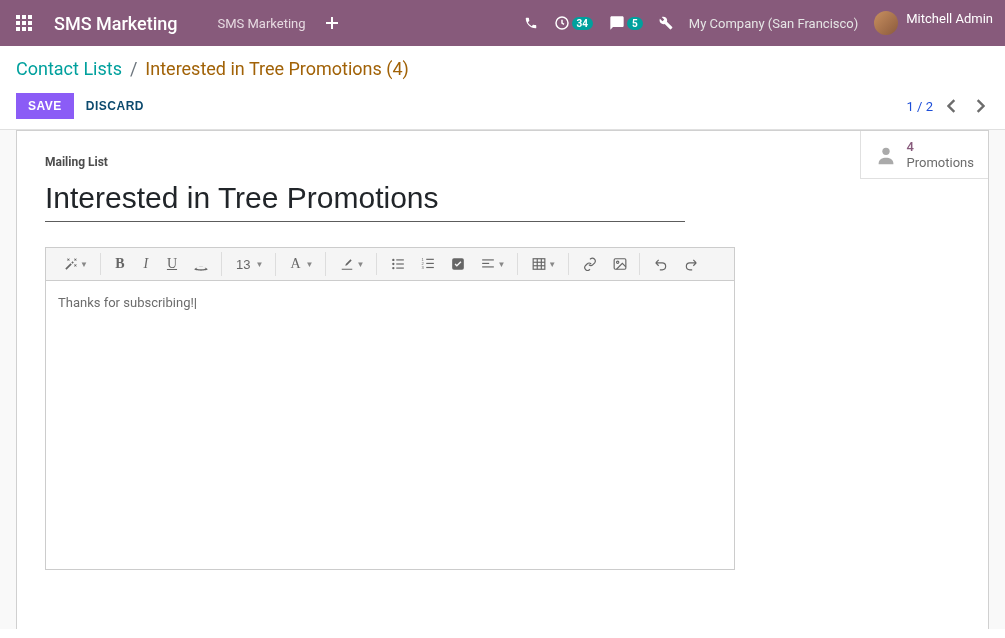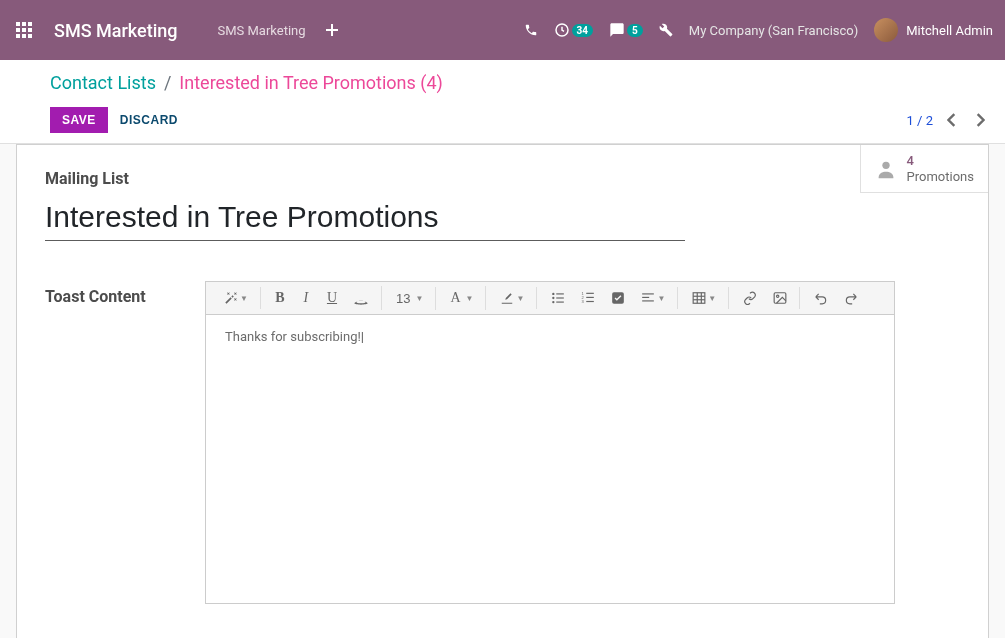--- a/index.html
+++ b/index.html
@@ -1,75 +1,75 @@
 <!DOCTYPE html>
 <html><head>
 <meta charset="utf-8">
 <style>
   * { box-sizing: border-box; margin: 0; padding: 0; }
   body { font-family: -apple-system, BlinkMacSystemFont, "Segoe UI", Roboto, "Helvetica Neue", Arial, sans-serif; font-size: 13px; color: #4c4c4c; background: #fff; width: 1005px; height: 638px; overflow: hidden; position: relative; }
 
   
-  .navbar { background: #875a7b; color: #fff; height: 60px; display: flex; align-items: center; padding: 0 12px; }
+  .navbar { background: #875a7b; color: #fff; height: 46px; display: flex; align-items: center; padding: 0 12px; }
   .nav-apps { width: 24px; height: 24px; display: flex; align-items: center; justify-content: center; margin-right: 18px; cursor: pointer; }
   .nav-brand { font-size: 18px; font-weight: 500; color: #fff; margin-right: 40px; }
   .nav-menu-item { color: #e6dae1; font-size: 13px; margin-right: 20px; cursor: pointer; }
   .nav-plus { color: #fff; font-size: 16px; cursor: pointer; }
   .nav-spacer { flex: 1; }
   .nav-icon { color: #fff; margin-left: 16px; cursor: pointer; position: relative; display: flex; align-items: center; text-align: center; }
   .nav-badge { background: #00a09d; color: #fff; font-size: 10px; font-weight: 700; padding: 1px 5px; border-radius: 8px; margin-left: 2px; }
   .nav-company { color: #e5e5e5; font-size: 13px; margin-left: 16px; cursor: pointer; }
-  .nav-user { display: flex; align-items: center; margin-left: 16px; cursor: pointer; }
+  .nav-user { display: flex; margin-left: 16px; cursor: pointer; }
   .nav-avatar { width: 24px; height: 24px; border-radius: 50%; background: linear-gradient(135deg,#c89060,#8b5a3c); margin-right: 8px; }
   .nav-username { color: #fff; font-size: 13px; }
 
   
-  .control-panel { padding: 12px 16px 0 16px; margin-left: 34px; }
+  .control-panel { padding: 12px 16px 0 16px; }
   .breadcrumb { display: flex; align-items: baseline; gap: 8px; margin-bottom: 14px; }
   .breadcrumb-root { color: #00a09d; font-size: 18px; cursor: pointer; }
   .breadcrumb-sep { color: #6c757d; font-size: 18px; }
-  .breadcrumb-current { color: #ec4899; font-size: 18px; }
+  .breadcrumb-current { color: #a16207; font-size: 18px; }
 
   .cp-bottom { display: flex; align-items: center; justify-content: space-between; margin-bottom: 10px; }
   .cp-buttons { display: flex; align-items: center; gap: 12px; }
-  .btn-save { background: #a21caf; color: #fff; border: none; padding: 6px 12px; font-size: 12px; font-weight: 700; letter-spacing: 0.5px; cursor: pointer; text-transform: uppercase; }
+  .btn-save { background: #8b5cf6; color: #fff; border: none; padding: 6px 12px; font-size: 12px; font-weight: 700; letter-spacing: 0.5px; cursor: pointer; text-transform: uppercase; }
   .btn-discard { background: none; color: #0c4a6e; border: none; font-size: 12px; font-weight: 700; letter-spacing: 0.5px; cursor: pointer; text-transform: uppercase; }
   .cp-pager { display: flex; align-items: center; gap: 10px; color: #1d4ed8; font-size: 13px; }
   .pager-arrow { color: #6c6c6c; cursor: pointer; font-size: 14px; padding: 4px; }
 
   
   .form-container { background: #f9f9f9; border-top: 1px solid #e0e0e0; padding: 0; height: calc(638px - 46px - 92px); overflow-y: scroll; position: relative; }
   .form-sheet { background: #fff; border: 1px solid #d0d0d0; margin: 0 16px; min-height: 560px; position: relative; padding-bottom: 30px; }
 
   .button-box { position: absolute; right: 0; top: 0; border-left: 1px solid #e0e0e0; border-bottom: 1px solid #e0e0e0; }
   .stat-button { display: flex; align-items: center; padding: 8px 14px; cursor: pointer; gap: 10px; }
   .stat-icon { color: #aaa; font-size: 20px; }
   .stat-info { display: flex; flex-direction: column; line-height: 1.2; }
   .stat-value { color: #875a7b; font-size: 13px; font-weight: 500; }
   .stat-text { color: #6c6c6c; font-size: 13px; }
 
   .sheet-content { padding: 24px 28px; }
-  .field-label { font-size: 16px; font-weight: 700; color: #4c4c4c; margin-bottom: 6px; display: block; }
-  .title-input { font-size: 30px; font-weight: 400; color: #212529; border: none; border-bottom: 1px solid #5c5c5c; padding: 6px 0; width: 640px; outline: none; background: transparent; margin-bottom: 40px; }
+  .field-label { font-size: 12px; font-weight: 700; color: #4c4c4c; margin-bottom: 6px; display: block; }
+  .title-input { font-size: 30px; font-weight: 400; color: #212529; border: none; border-bottom: 1px solid #5c5c5c; padding: 6px 0; width: 640px; outline: none; background: transparent; margin-bottom: 25px; }
 
   .toast-row { display: flex; align-items: flex-start; gap: 20px; }
   .toast-label-col { width: 140px; padding-top: 6px; }
   .toast-editor-col { flex: 1; max-width: 690px; }
 
   
   .editor-toolbar { border: 1px solid #ccc; background: #f5f5f5; display: flex; align-items: center; padding: 4px 6px; gap: 2px; border-bottom: none; flex-wrap: nowrap; }
   .toolbar-group { display: flex; align-items: center; padding: 0 6px; border-right: 1px solid #ddd; gap: 4px; }
   .toolbar-group:last-child { border-right: none; }
   .toolbar-btn { background: none; border: none; color: #666; font-size: 13px; padding: 4px 6px; cursor: pointer; display: flex; align-items: center; gap: 2px; min-width: 22px; justify-content: center; }
   .caret { font-size: 8px; color: #888; }
   .bold { font-weight: 700; font-family: Georgia, serif; font-size: 14px; }
   .italic { font-style: italic; font-family: Georgia, serif; font-size: 14px; }
   .underline { text-decoration: underline; font-family: Georgia, serif; font-size: 14px; }
 
-  .editor-body { border: 1px solid #ccc; min-height: 290px; padding: 14px 19px; font-size: 13px; color: #6c6c6c; outline: none; }
+  .editor-body { border: 1px solid #ccc; min-height: 290px; padding: 14px 12px; font-size: 13px; color: #6c6c6c; outline: none; }
   .cursor-bar::after { content: '|'; color: #555; }
 
   
   .form-container::-webkit-scrollbar { width: 14px; }
   .form-container::-webkit-scrollbar-track { background: #f1f1f1; }
   .form-container::-webkit-scrollbar-thumb { background: #c1c1c1; }
   .form-container::-webkit-scrollbar-button { background: #f1f1f1; height: 14px; }
 
   svg { display: block; }
 </style>
@@ -172,23 +172,20 @@
           <span class="stat-text">Promotions</span>
         </div>
       </div>
     </div>
 
     <div class="sheet-content">
       <label class="field-label">Mailing List</label>
       <input class="title-input" type="text" value="Interested in Tree Promotions" style="">
 
       <div class="toast-row">
-        <div class="toast-label-col">
-          <label class="field-label">Toast Content</label>
-        </div>
         <div class="toast-editor-col">
 
           <div class="editor-toolbar">
             <div class="toolbar-group">
               <button class="toolbar-btn">
                 <svg width="14" height="14" viewBox="0 0 24 24" fill="#666">
                     <path d="M7.5 5.6L5 7l1.4-2.5L5 2l2.5 1.4L10 2 8.6 4.5 10 7 7.5 5.6zM19.5 15.6L17 17l1.4-2.5L17 12l2.5 1.4L22 12l-1.4 2.5L22 17l-2.5-1.4zM22 2l-1.4 2.5L22 7l-2.5-1.4L17 7l1.4-2.5L17 2l2.5 1.4L22 2zM13.3 12.8l-2.1-2.1-9 9 2.1 2.1 9-9zm1.4-1.4l2.1-2.1-2.1-2.1-2.1 2.1 2.1 2.1z"></path>
                   </svg>
                 <span class="caret">▼</span>
               </button>

